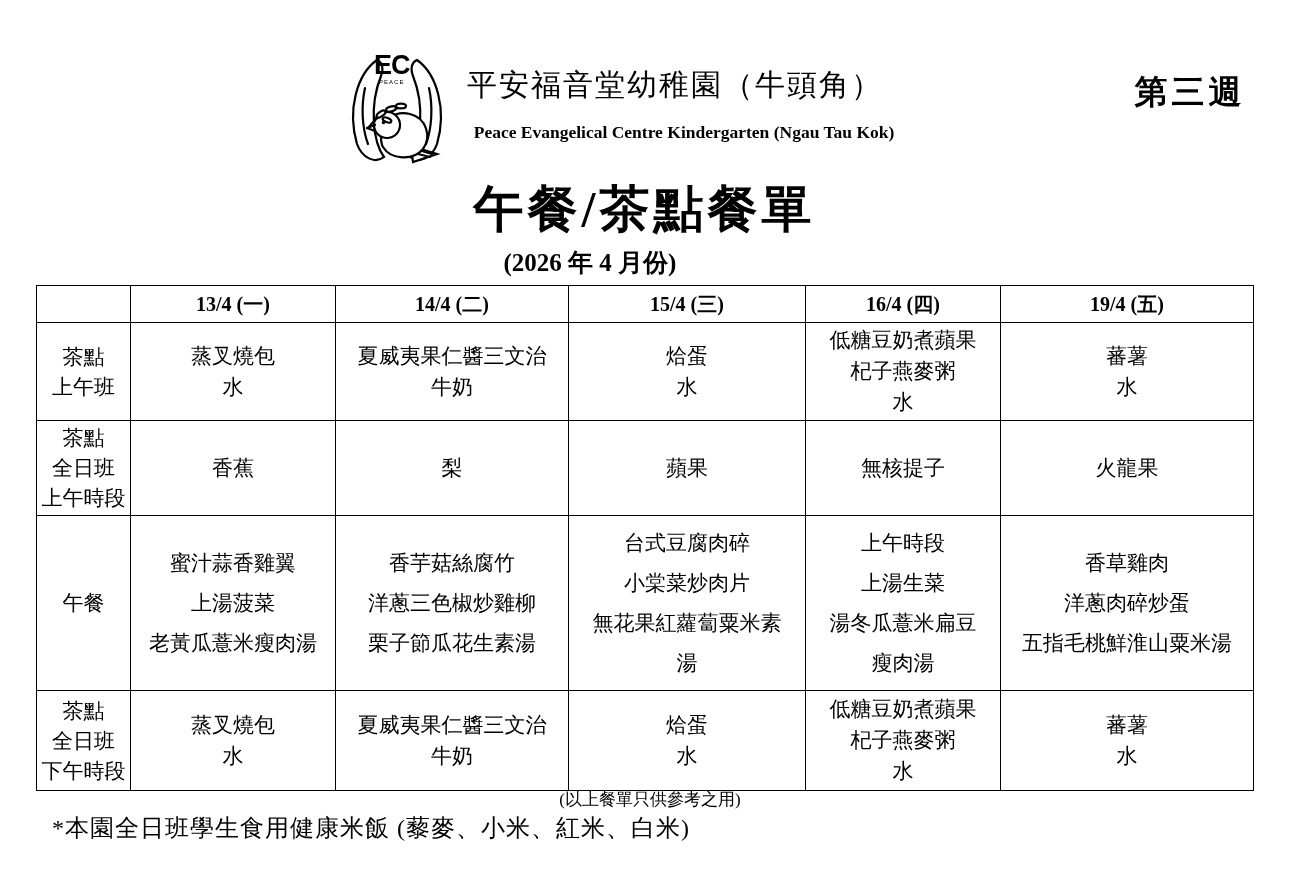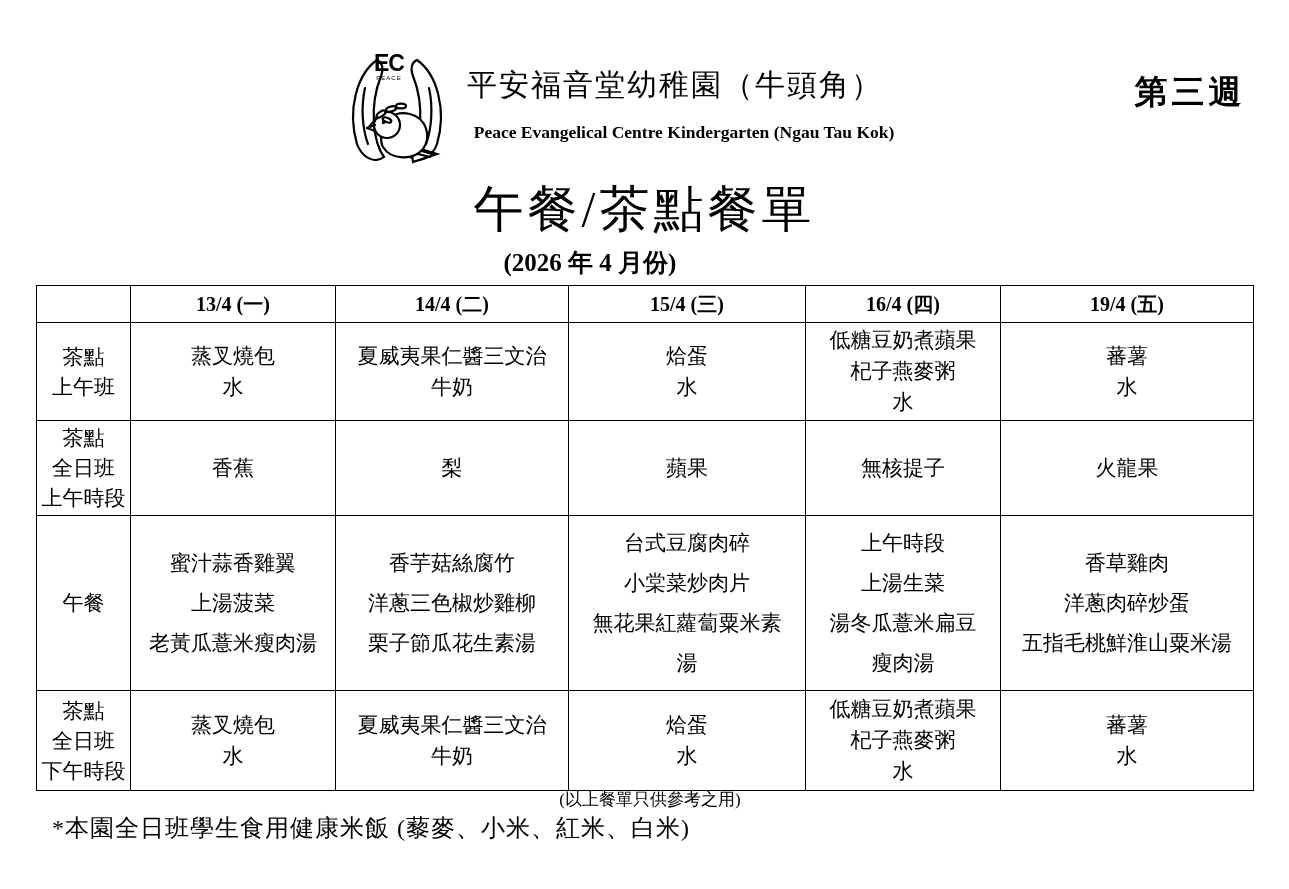--- a/index.html
+++ b/index.html
@@ -6,27 +6,27 @@
   body{
     width:1289px;height:889px;position:relative;background:#ffffff;color:#000;
     font-family:"Liberation Serif","DejaVu Serif",serif;
     overflow:hidden;
   }
   .abs{position:absolute;}
 
   
   .logo-wrap{left:335px;top:48px;width:122px;height:118px;}
   .ec-mark{left:374px;top:52px;text-align:center;line-height:1;}
-  .ec-mark .ec{font-weight:bold;font-size:23px;letter-spacing:-1px;font-family:"Liberation Sans",sans-serif;}
+  .ec-mark .ec{font-weight:bold;font-size:27px;letter-spacing:-1px;font-family:"Liberation Sans",sans-serif;}
   .ec-mark .peace{font-size:6px;letter-spacing:1px;font-family:"Liberation Sans",sans-serif;}
   .school-zh{left:455px;top:65px;width:440px;text-align:center;font-size:30px;letter-spacing:2px;}
   .school-en{left:430px;top:122px;width:490px;text-align:center;font-size:17.5px;font-weight:bold;padding-left:9px;}
   .week{left:1120px;top:70px;width:140px;text-align:center;font-size:33px;font-weight:bold;letter-spacing:4px;}
 
-  .main-title{left:0;top:176px;width:1289px;text-align:center;font-size:50px;font-weight:normal;letter-spacing:4px;}
+  .main-title{left:0;top:176px;width:1289px;text-align:center;font-size:50px;font-weight:bold;letter-spacing:4px;}
   .sub-title{left:0;top:246px;width:1180px;text-align:center;font-size:25px;font-weight:bold;}
 
   
   table.menu{position:absolute;left:36px;top:285px;width:1217px;border-collapse:collapse;table-layout:fixed;border-radius:22px;}
   table.menu th,table.menu td{
     border:1.8px solid #000;text-align:center;vertical-align:middle;
     font-weight:normal;padding:2px 2px;overflow:hidden;
   }
   table.menu thead th{height:32px;font-weight:bold;font-size:20px;}
   table.menu tbody th{font-size:21px;line-height:30px;}

